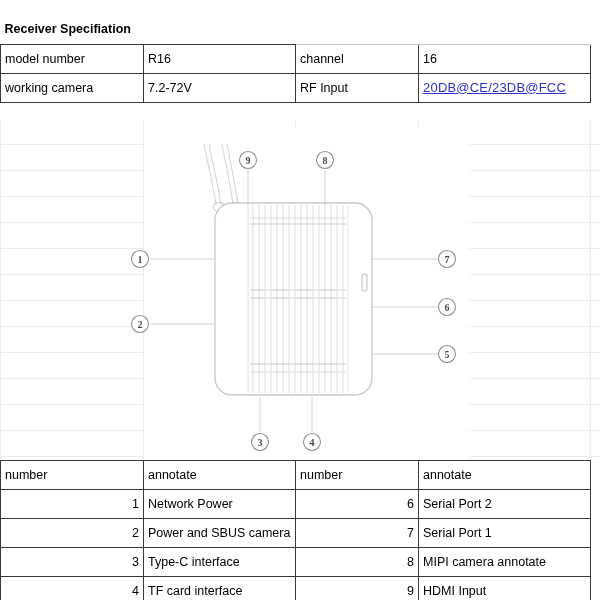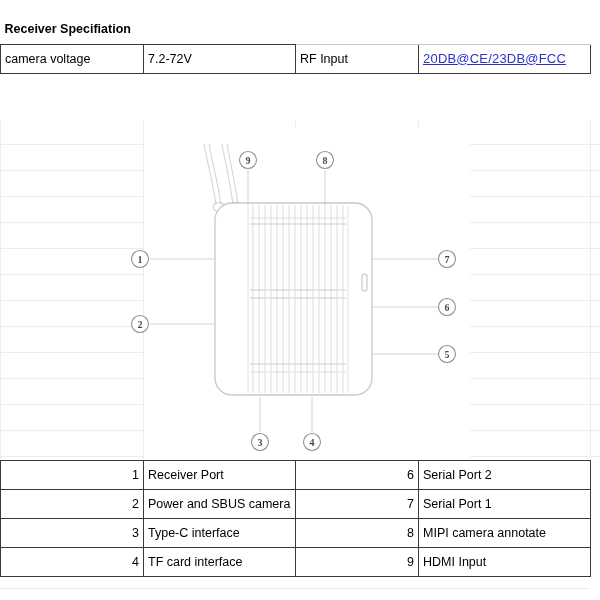--- a/index.html
+++ b/index.html
@@ -113,21 +113,27 @@
         <col style="width:123px">
         <col style="width:172px">
     </colgroup>
     <tbody>
       <tr class="titlerow">
         <td class="titlecell" colspan="2">Receiver Specifiation</td>
         <td class="blankhdr"></td>
         <td class="blankhdr"></td>
       </tr>
       <tr>
-        <td>camera voltage</td>
+        <td>model number</td>
+        <td>R16</td>
+        <td>channel</td>
+        <td>16</td>
+      </tr>
+      <tr>
+        <td>working camera</td>
         <td>7.2-72V</td>
         <td>RF Input</td>
         <td>
           <span class="link">20DB@CE/23DB@FCC</span>
         </td>
       </tr>
     </tbody>
   </table>
 
   <div id="diagram">
@@ -238,22 +244,28 @@
 
   <table class="xl" id="botTable">
     <colgroup>
       <col style="width:143px">
         <col style="width:152px">
         <col style="width:123px">
         <col style="width:172px">
     </colgroup>
     <tbody>
       <tr>
+        <td>number</td>
+        <td>annotate</td>
+        <td>number</td>
+        <td>annotate</td>
+      </tr>
+      <tr>
         <td class="rightal">1</td>
-        <td>Receiver Port</td>
+        <td>Network Power</td>
         <td class="rightal">6</td>
         <td>Serial Port 2</td>
       </tr>
       <tr>
         <td class="rightal">2</td>
         <td>Power and SBUS camera</td>
         <td class="rightal">7</td>
         <td>Serial Port 1</td>
       </tr>
       <tr>

